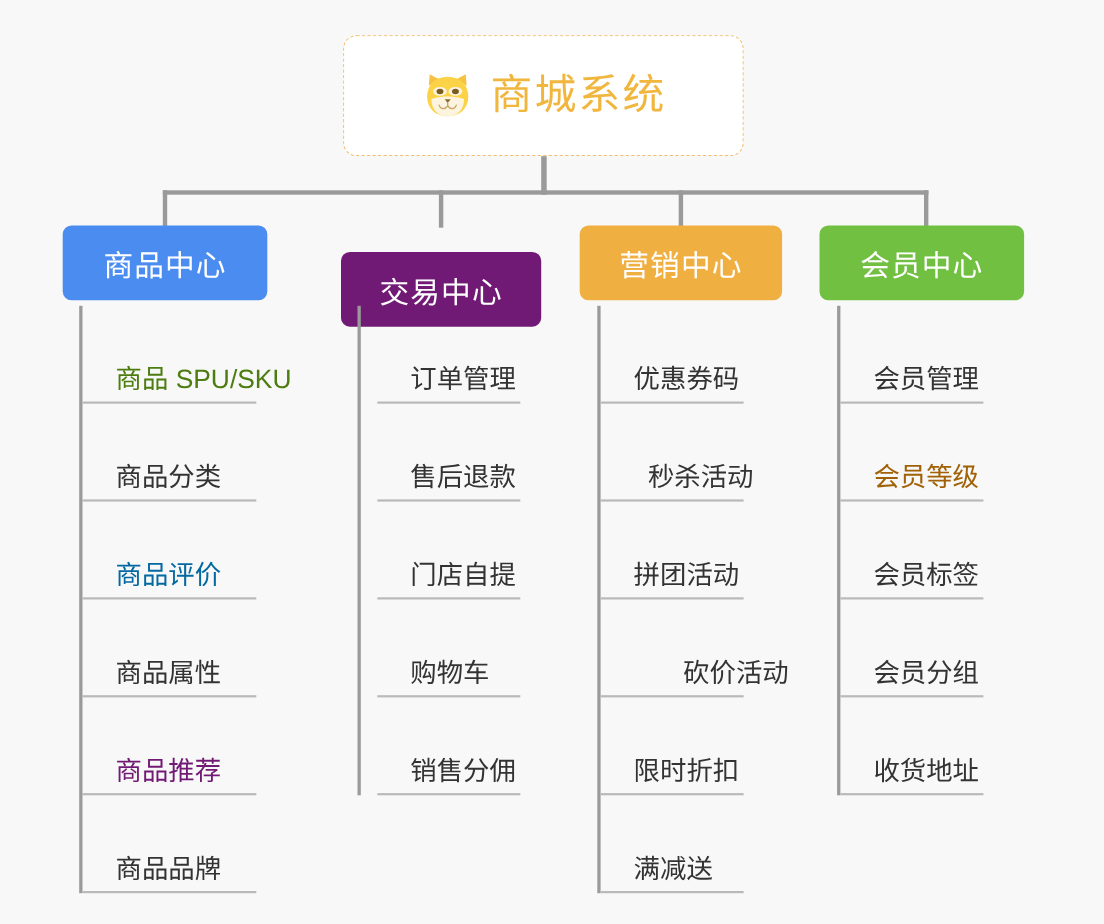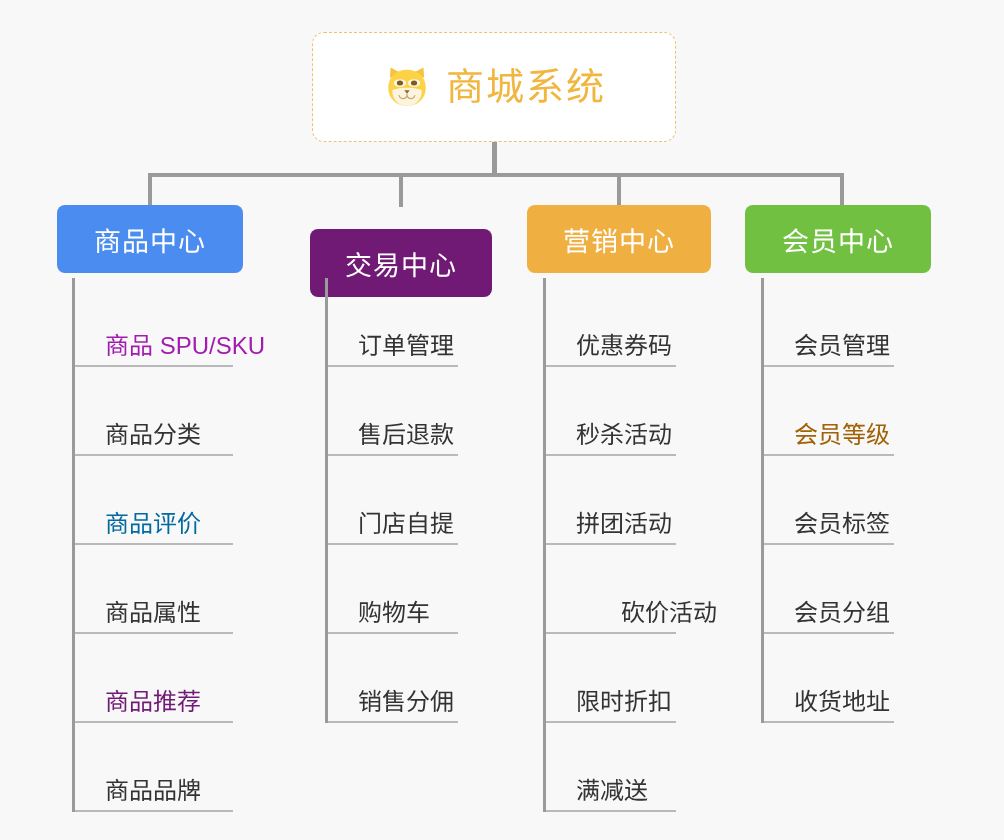--- a/index.html
+++ b/index.html
@@ -163,40 +163,40 @@
     </div>
   </div>
   <div class="column col-4">
     <div class="cat-header" style="background: rgb(113, 192, 66);">
       <span>会员中心</span>
     </div>
   </div>
 
   <div class="leaf-list ll-1" style="width: 158px; border-left-color: rgb(154, 154, 154);">
     <div class="leaf" style="border-bottom-color: rgb(185, 185, 185);">
-        <span class="leaf-label" style="color: #a21caf; text-align: right;">商品 SPU/SKU</span>
+        <span class="leaf-label" style="color: #4d7c0f; text-align: right;">商品 SPU/SKU</span>
       </div>
     <div class="leaf" style="border-bottom-color: rgb(185, 185, 185);">
         <span class="leaf-label" style="color: rgb(51, 51, 51);">商品分类</span>
       </div>
     <div class="leaf" style="border-bottom-color: rgb(185, 185, 185);">
         <span class="leaf-label" style="color: #0369a1;">商品评价</span>
       </div>
     <div class="leaf" style="border-bottom-color: rgb(185, 185, 185);">
         <span class="leaf-label" style="color: rgb(51, 51, 51);">商品属性</span>
       </div>
     <div class="leaf" style="border-bottom-color: rgb(185, 185, 185);">
         <span class="leaf-label" style="color: #701a75;">商品推荐</span>
       </div>
     <div class="leaf" style="border-bottom-color: rgb(185, 185, 185);">
         <span class="leaf-label" style="color: rgb(51, 51, 51);">商品品牌</span>
       </div>
   </div>
 
-  <div class="leaf-list ll-2" style="width: 130px; border-left-color: rgb(154, 154, 154);">
+  <div class="leaf-list ll-2" style="width: 130px; border-left-color: rgb(154, 154, 154); padding-left: 15px;">
     <div class="leaf" style="border-bottom-color: rgb(185, 185, 185);">
         <span class="leaf-label" style="color: rgb(51, 51, 51);">订单管理</span>
       </div>
     <div class="leaf" style="border-bottom-color: rgb(185, 185, 185);">
         <span class="leaf-label" style="color: rgb(51, 51, 51);">售后退款</span>
       </div>
     <div class="leaf" style="border-bottom-color: rgb(185, 185, 185);">
         <span class="leaf-label" style="color: rgb(51, 51, 51);">门店自提</span>
       </div>
     <div class="leaf" style="border-bottom-color: rgb(185, 185, 185);">
@@ -205,21 +205,21 @@
     <div class="leaf" style="border-bottom-color: rgb(185, 185, 185);">
         <span class="leaf-label" style="color: rgb(51, 51, 51);">销售分佣</span>
       </div>
   </div>
 
   <div class="leaf-list ll-3" style="width: 130px; border-left-color: rgb(154, 154, 154);">
     <div class="leaf" style="border-bottom-color: rgb(185, 185, 185);">
         <span class="leaf-label" style="color: rgb(51, 51, 51);">优惠券码</span>
       </div>
     <div class="leaf" style="border-bottom-color: rgb(185, 185, 185);">
-        <span class="leaf-label" style="color: rgb(51, 51, 51);">秒杀活动</span>
+        <span class="leaf-label" style="color: rgb(51, 51, 51); margin-left: 13px;">秒杀活动</span>
       </div>
     <div class="leaf" style="border-bottom-color: rgb(185, 185, 185);">
         <span class="leaf-label" style="color: rgb(51, 51, 51);">拼团活动</span>
       </div>
     <div class="leaf" style="border-bottom-color: rgb(185, 185, 185);">
         <span class="leaf-label" style="color: rgb(51, 51, 51); margin-left: 45px;">砍价活动</span>
       </div>
     <div class="leaf" style="border-bottom-color: rgb(185, 185, 185);">
         <span class="leaf-label" style="color: rgb(51, 51, 51);">限时折扣</span>
       </div>

